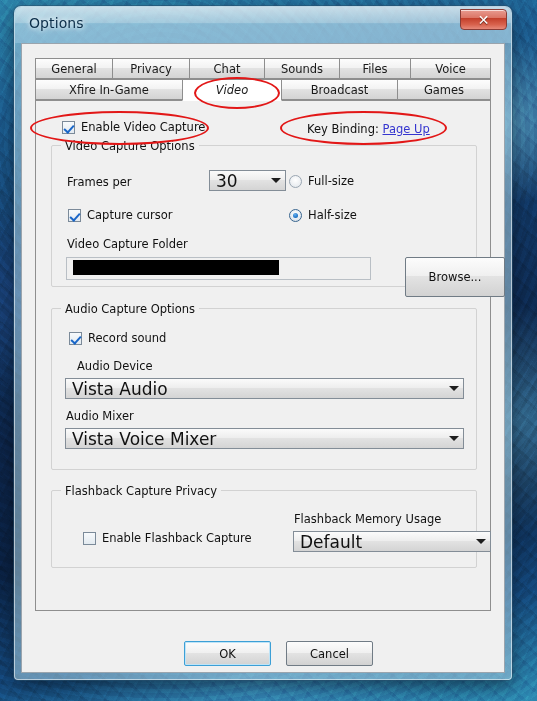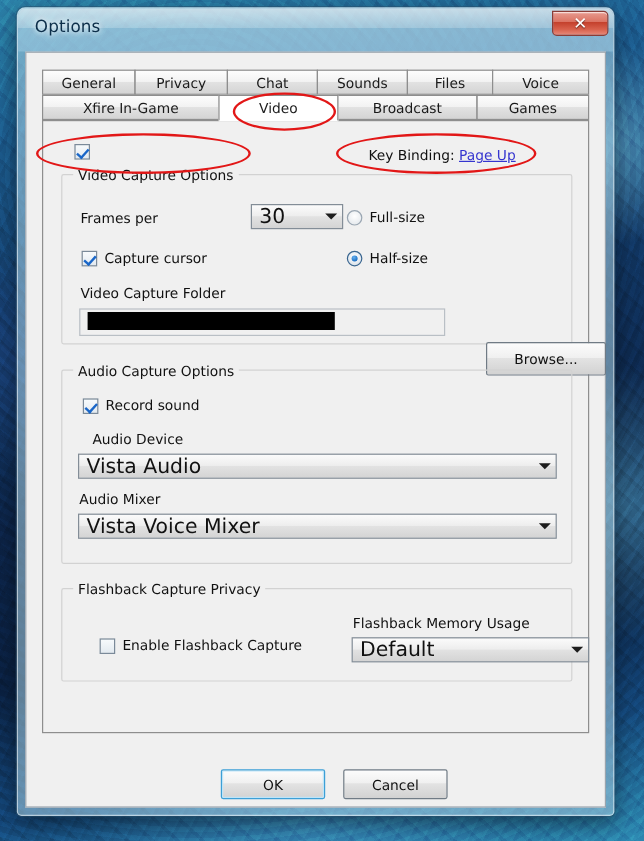--- a/index.html
+++ b/index.html
@@ -114,20 +114,21 @@
     font-size: 11.5px;
     display: flex; align-items: center; justify-content: center;
     cursor: pointer;
     white-space: nowrap;
   }
   .tab.selected {
     background: #ffffff;
     border-bottom: 1px solid #ffffff;
     z-index: 3;
     height: 22px;
+    font-style: italic;
   }
 
   #tabpanel {
     position: absolute;
     left: 0; top: 42px;
     width: 456px; height: 511px;
     background: #f0f0f0;
     border: 1px solid #8e8e8e;
     box-sizing: border-box;
   }
@@ -306,20 +307,21 @@
           </div>
         <div class="tab" style="left:362px; width:94px;">
             <span>Games</span>
           </div>
       </div>
 
       <div id="tabpanel">
 
         <div class="chk" style="left:26px; top:19px;">
           <span class="box checked"></span>
+          <span class="txt">Enable Video Capture</span>
         </div>
 
         <div class="lbl" style="left:271px; top:21px;">
           <span>Key Binding:</span>
           <span class="link">Page Up</span>
         </div>
 
         <div class="group" style="left:15px; top:44px; width:426px; height:142px;">
           <div class="caption">Video Capture Options</div>
 
@@ -346,21 +348,21 @@
             <span class="dot on"></span>
             <span class="txt">Half-size</span>
           </div>
 
           <div class="lbl" style="left:15px; top:91px;">Video Capture Folder</div>
 
           <div class="textbox" style="left:14px; top:111px; width:305px; height:23px;">
             <div class="redaction" style="left:6px; top:2px; width:206px; height:15px;"></div>
           </div>
 
-          <div class="btn" style="left:353px; top:111px; width:100px; height:28px;margin-top:28px;">
+          <div class="btn" style="left:353px; top:111px; width:100px; height:40px;">
             <span>Browse...</span>
           </div>
         </div>
 
         <div class="group" style="left:15px; top:207px; width:426px; height:162px;">
           <div class="caption">Audio Capture Options</div>
 
           <div class="chk" style="left:17px; top:22px;">
             <span class="box checked"></span>
             <span class="txt">Record sound</span>

